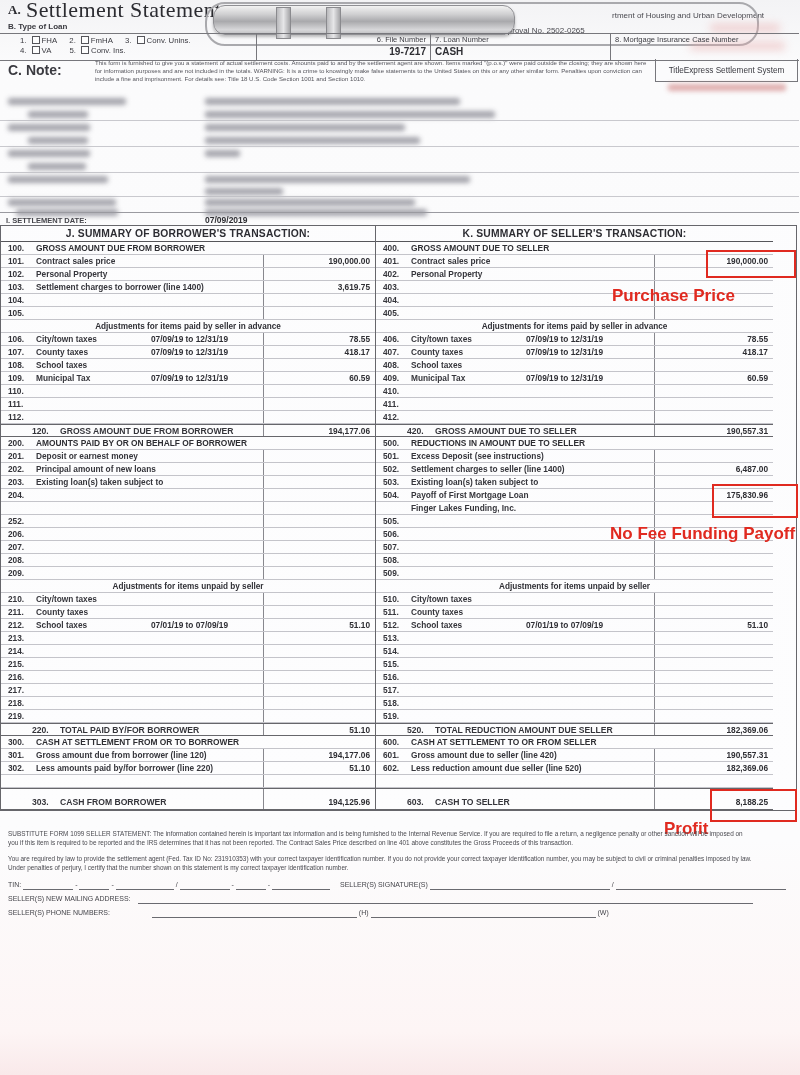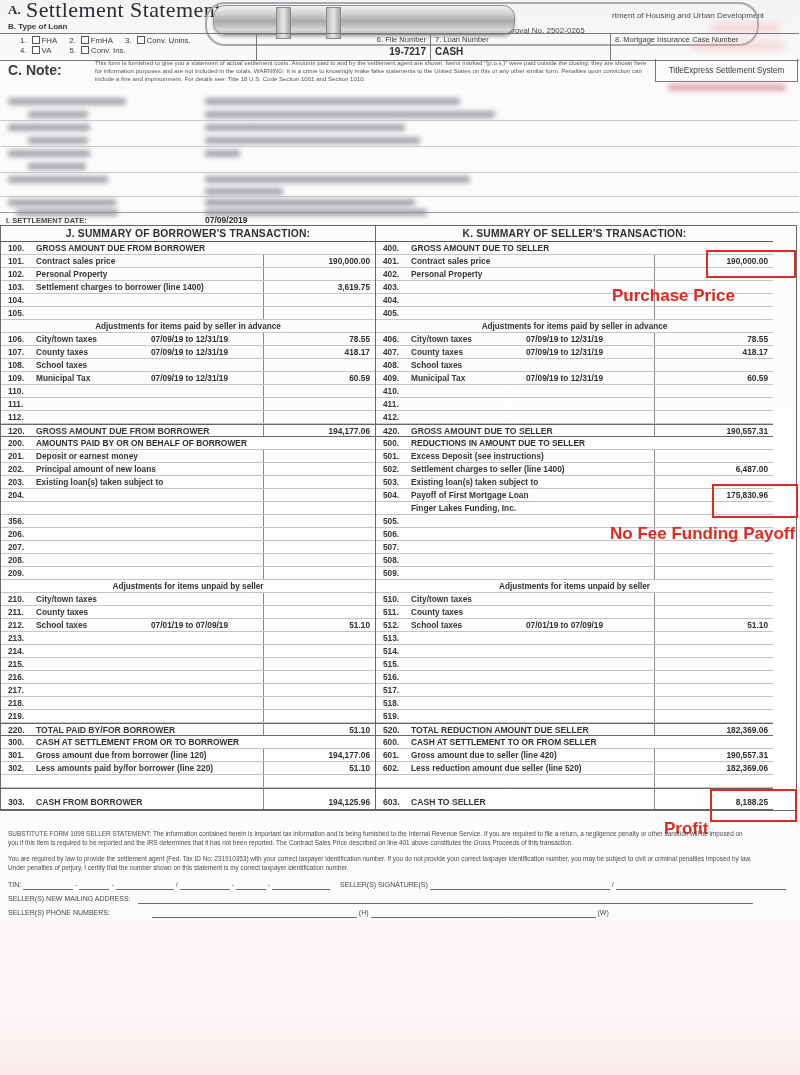--- a/index.html
+++ b/index.html
@@ -55,21 +55,21 @@
   .trow .cell-left{position:relative;flex:1;display:flex;align-items:center;overflow:hidden;}
   .trow .num{display:inline-block;width:28px;padding-left:7px;font-weight:bold;color:#35353b;flex:none;}
   .trow .lbl{font-weight:bold;color:#35353b;white-space:nowrap;}
   .trow .date{position:absolute;left:150px;font-weight:bold;color:#2f2f35;white-space:nowrap;}
   .trow .amt{width:112px;flex:none;border-left:1px solid #88888e;text-align:right;padding:0 5px 0 0;box-sizing:border-box;font-weight:bold;color:#2e2e33;display:flex;align-items:center;justify-content:flex-end;}
   .tcol.right .amt{width:119px;}
   .trow.t-section{font-weight:bold;}
   .trow.t-section .cell-left{flex:1;}
   .trow.t-section .lbl{font-size:8.4px;color:#2e2e33;}
   .trow.t-subheader{justify-content:center;align-items:center;font-weight:bold;font-size:8.2px;color:#2f2f35;}
-  .trow.t-total{border-top:1px solid #66666b;border-bottom:1px solid #66666b;}
+  .trow.t-total{border-top:1px solid #66666b;border-bottom:1px solid #66666b;padding-left:24px;}
   .trow.t-total .lbl,.trow.t-total .num{font-size:8.6px;}
   .trow.big .cell-left,.trow.big .amt{align-items:flex-end;padding-bottom:2px;}
   
   .red-note{color:#e02a20;font-size:17px;font-weight:600;white-space:nowrap;font-family:"Liberation Sans",sans-serif;}
   .red-box{border:2px solid #e02a20;box-sizing:border-box;}
   
   .footer{left:8px;top:830px;width:784px;font-size:6.4px;line-height:1.4;color:#4a4a50;}
   .footer p{margin:0 0 7px 0;}
   .sig-row{position:relative;height:12px;font-size:7px;color:#45454b;margin-top:2px;}
   .blank{display:inline-block;border-bottom:1px solid #6a6a70;height:9px;vertical-align:bottom;}
@@ -294,21 +294,21 @@
         </div>
         <div class="trow t-item">
           <div class="cell-left">
             <span class="num"></span>
             <span class="lbl"></span>
           </div>
           <div class="amt"></div>
         </div>
         <div class="trow t-item">
           <div class="cell-left">
-            <span class="num">356.</span>
+            <span class="num">252.</span>
             <span class="lbl"></span>
           </div>
           <div class="amt"></div>
         </div>
         <div class="trow t-item">
           <div class="cell-left">
             <span class="num">206.</span>
             <span class="lbl"></span>
           </div>
           <div class="amt"></div>

